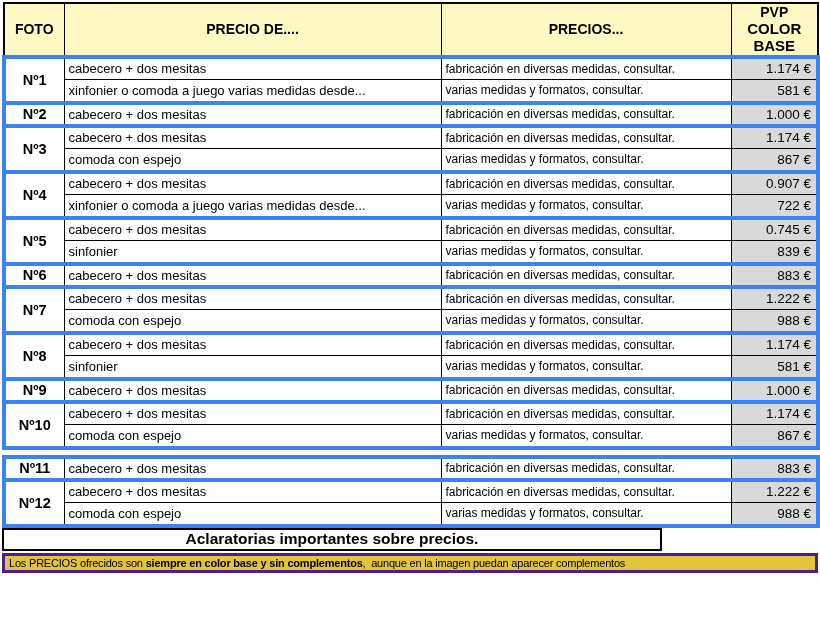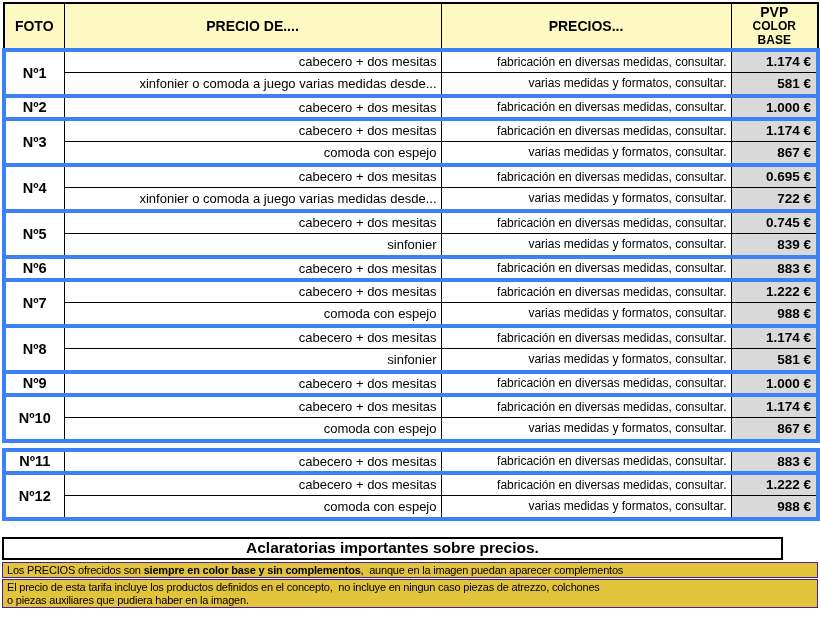--- a/index.html
+++ b/index.html
@@ -18,50 +18,50 @@
   col.c-pvp     { width: 87px; }
 
   thead { border: 2px solid #000; }
   thead tr { height: 40px; }
   th {
     background: #fef9c3; border: 1px solid #000;
     font-weight: bold; font-size: 14px; padding: 0 4px;
     vertical-align: middle; text-align: center;
   }
   th.h-pvp { text-align: center; line-height: 1.15; }
-  th.h-pvp .pvp-sub { display: block; font-size: 12px; font-weight: bold; }
+  th.h-pvp .pvp-sub { display: block; font-size: 15px; font-weight: bold; }
 
   tbody.group { border: 4px solid #3b82f6; }
   tbody.group tr { height: 23px; }
   td { border: 1px solid #000; padding: 0 4px; vertical-align: middle; overflow: hidden; white-space: nowrap; }
   tbody.group tr + tr td { border-top: 1px solid #7f7f7f; }
   td.foto {
     font-weight: bold; font-size: 14.5px; text-align: center;
     border-top: 2px solid #000; white-space: nowrap;
   }
-  td.concepto { font-size: 13px; text-align: right; }
-  td.medidas  { font-size: 12px; text-align: right; }
+  td.concepto { font-size: 13px; text-align: left; }
+  td.medidas  { font-size: 12px; text-align: left; }
   td.pvp {
-    background: #d9d9d9; font-weight: bold; font-size: 13.5px;
+    background: #d9d9d9; font-weight: normal; font-size: 13.5px;
     text-align: right; padding-right: 5px;
   }
 
   .tables-gap { height: 5px; }
 
   .aclaratorias {
-    width: 781px; box-sizing: border-box; height: 23px;
-    border: 2px solid #000; margin-top: 16px;
+    width: 660px; box-sizing: border-box; height: 23px;
+    border: 2px solid #000; margin-top: 0;
     display: flex; align-items: center; justify-content: center;
     font-weight: bold; font-size: 15.5px;
   }
 
   .notes { margin-top: 2px; }
   .note {
     width: 816px; box-sizing: border-box;
-    background: #e2c43c; border: 1px solid #4c1d95;
+    background: #e2c43c; border: 3px solid #4c1d95;
     padding: 1px 4px; margin-bottom: 1px;
     font-size: 11px; line-height: 12.5px; letter-spacing: -0.2px;
   }
   .note-line { white-space: pre-wrap; }
   .note .b { font-weight: bold; }
 </style>
 </head>
 <body>
 
 <div class="page">
@@ -116,21 +116,21 @@
           <td class="concepto">comoda con espejo</td>
           <td class="medidas">varias medidas y formatos, consultar.</td>
           <td class="pvp">867 €</td>
         </tr>
       </tbody>
       <tbody class="group">
         <tr>
           <td class="foto" rowspan="2">Nº4</td>
           <td class="concepto">cabecero + dos mesitas</td>
           <td class="medidas">fabricación en diversas medidas, consultar.</td>
-          <td class="pvp">0.695 €</td>
+          <td class="pvp">0.907 €</td>
         </tr>
         <tr>
           <td class="concepto">xinfonier o comoda a juego varias medidas desde...</td>
           <td class="medidas">varias medidas y formatos, consultar.</td>
           <td class="pvp">722 €</td>
         </tr>
       </tbody>
       <tbody class="group">
         <tr>
           <td class="foto" rowspan="2">Nº5</td>
@@ -232,19 +232,15 @@
         </tr>
       </tbody>
     </table>
 
   <div class="aclaratorias">Aclaratorias importantes sobre precios.</div>
 
   <div class="notes" id="notes">
       <div class="note">
         <div class="note-line"><span>Los PRECIOS ofrecidos son </span><span class="b">siempre en color base y sin complementos</span><span>,  aunque en la imagen puedan aparecer complementos</span></div>
       </div>
-      <div class="note">
-        <div class="note-line"><span>El precio de esta tarifa incluye los productos definidos en el concepto,  no incluye en ningun caso piezas de atrezzo, colchones</span></div>
-        <div class="note-line"><span>o piezas auxiliares que pudiera haber en la imagen.</span></div>
-      </div>
     </div>
 
 </div>
 
 </body></html>

